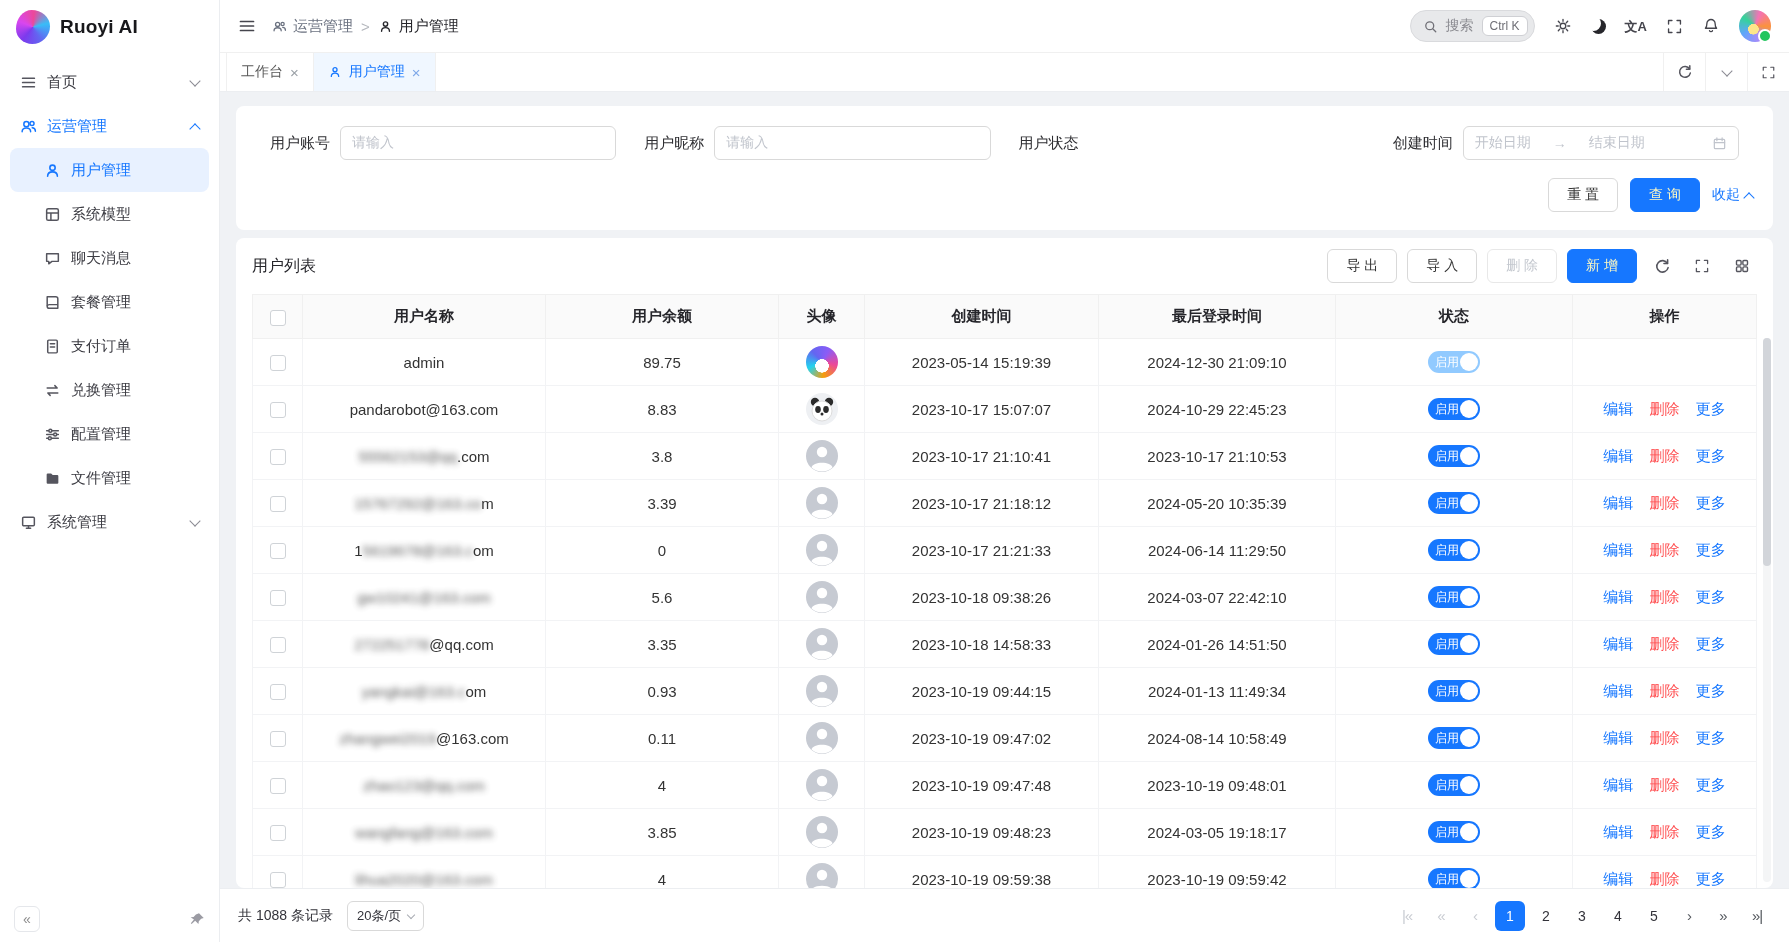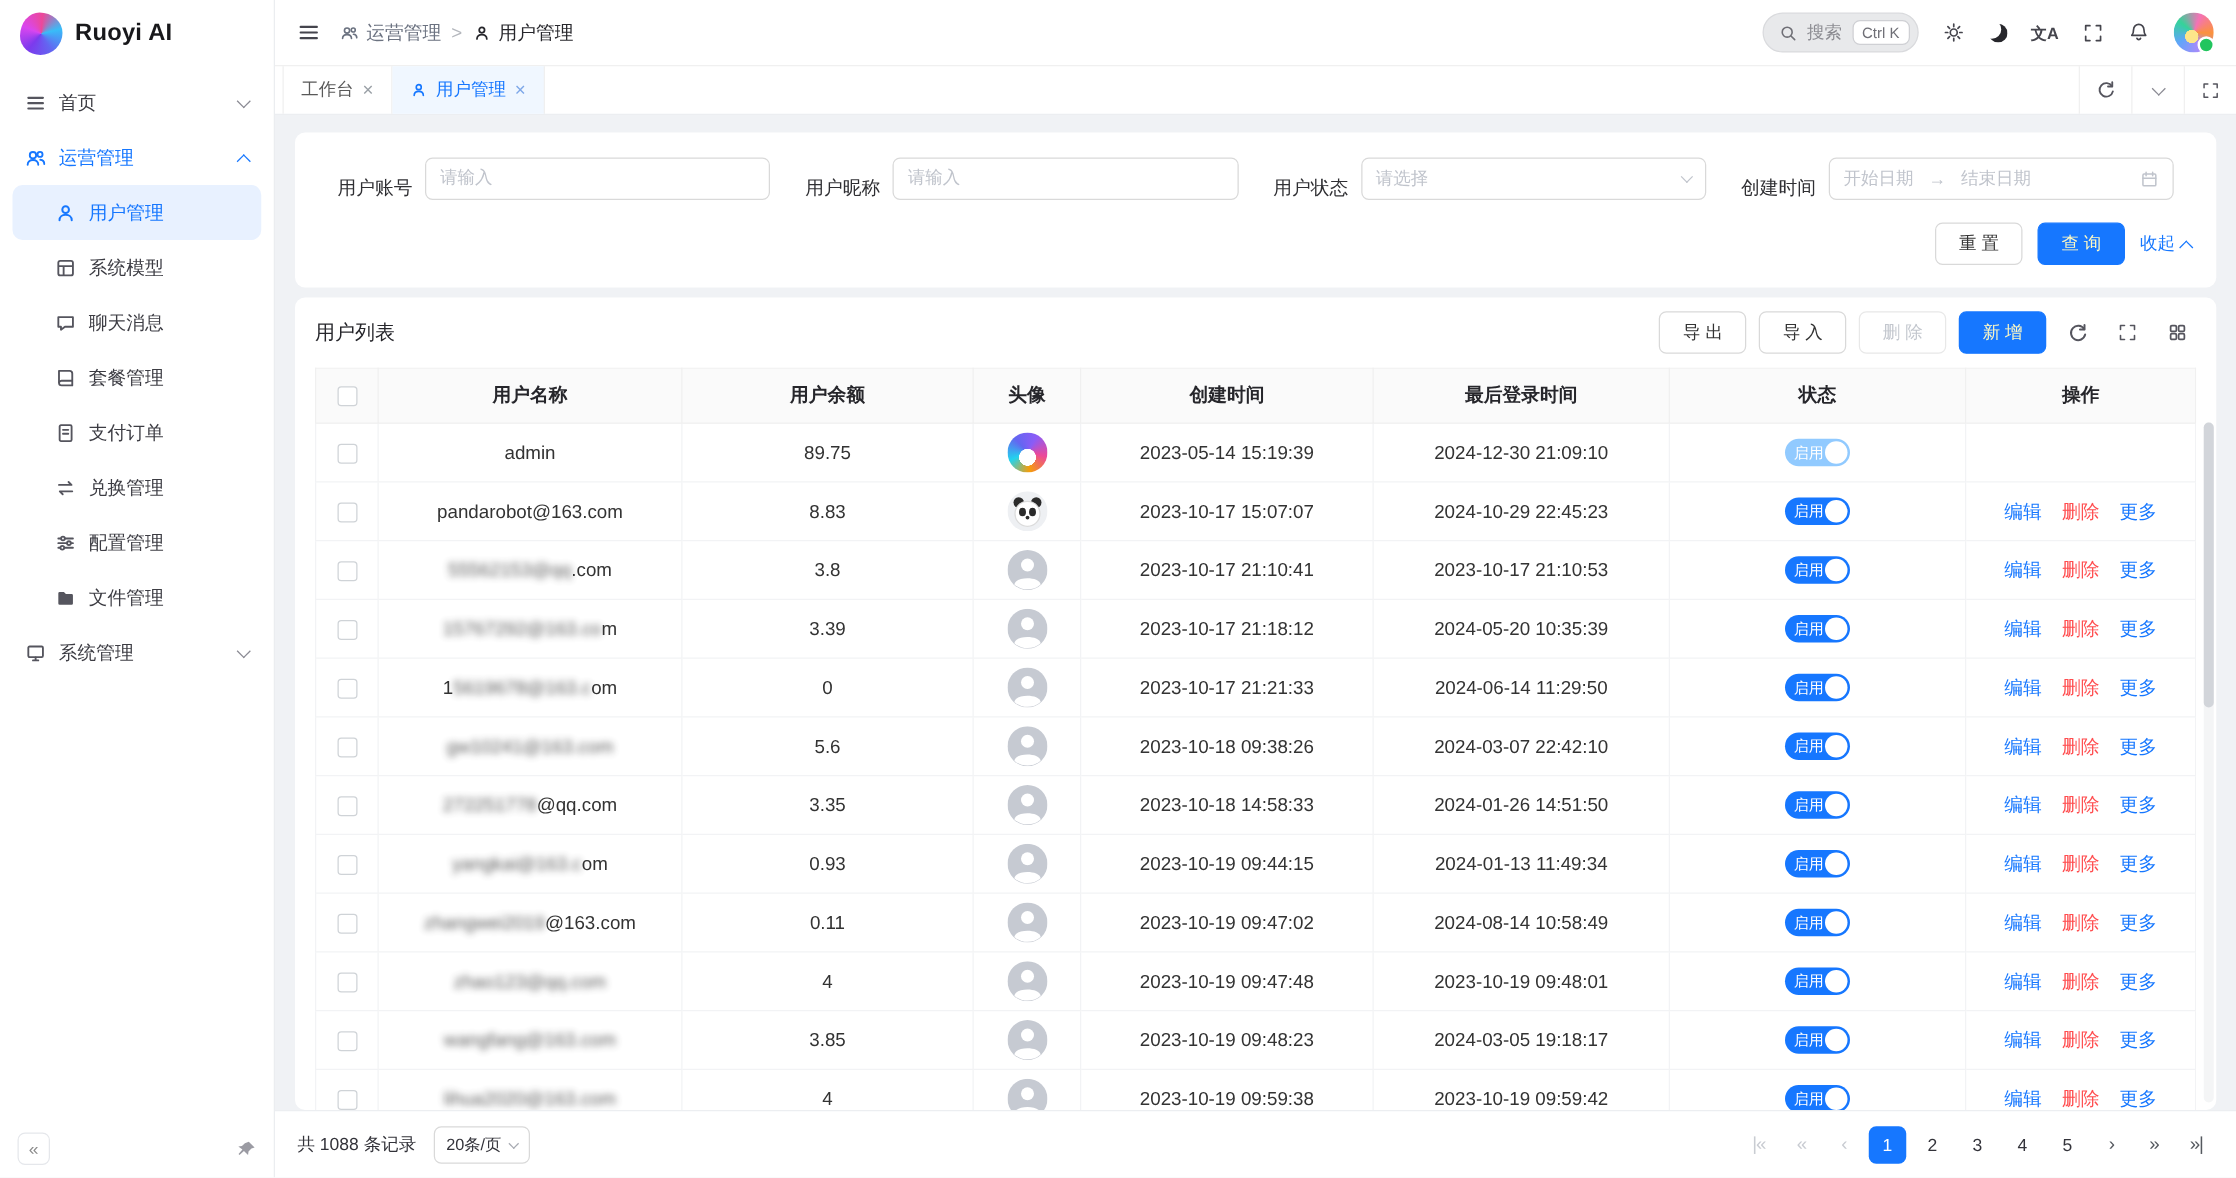--- a/index.html
+++ b/index.html
@@ -55,27 +55,27 @@
 .tab.active{color:var(--primary);background:#f0f7ff}
 .tab .tclose{color:#9aa0a6;font-size:15px;line-height:1}
 .tab.active .tclose{color:#7da7e8}
 .tabbar-right{margin-left:auto;display:flex;height:100%}
 .tbtn{width:42px;height:100%;display:flex;align-items:center;justify-content:center;border-left:1px solid #f0f0f0;color:#55555e;cursor:pointer}
 
 
 .content{flex:1;padding:14px 16px 0;display:flex;flex-direction:column;overflow:hidden}
 .filter-card{background:#fff;border-radius:8px;padding:20px 20px 18px;flex-shrink:0}
 .filter-row{display:grid;grid-template-columns:repeat(4,1fr);gap:28px;padding:0 14px}
-.fgroup{display:flex;align-items:flex-end}
+.fgroup{display:flex;align-items:center}
 .flabel{white-space:nowrap;margin-right:10px;color:#2f2f33}
 .finput{flex:1;height:34px;border:1px solid #d9d9d9;border-radius:6px;padding:0 11px;font-size:14px;color:#333;outline:none;background:#fff;font-family:Liberation Mono, monospace}
 .finput::placeholder{color:#c0c4cc}
 .fselect{flex:1;height:34px;border:1px solid #d9d9d9;border-radius:6px;padding:0 11px;display:flex;align-items:center;color:#c0c4cc;font-size:14px;cursor:pointer;background:#fff}
 .fselect .chev{margin-left:auto;border-color:#c0c4cc;width:7px;height:7px}
-.fdate{flex:1;height:34px;border:1px solid #d9d9d9;border-radius:6px;padding:0 11px;display:flex;align-items:center;gap:12px;color:#c0c4cc;font-size:14px;background:#fff;cursor:pointer}
+.fdate{flex:1;height:34px;border:1px solid #d9d9d9;border-radius:6px;padding:0 11px;display:flex;align-items:center;gap:22px;color:#c0c4cc;font-size:14px;background:#fff;cursor:pointer}
 .fdate .cal{margin-left:auto;color:#c0c4cc}
 .filter-actions{display:flex;justify-content:flex-end;align-items:center;gap:12px;margin-top:18px}
 .btn{height:34px;padding:0 18px;border:1px solid #d9d9d9;border-radius:6px;background:#fff;font-size:14px;color:#333;cursor:pointer;font-family:inherit}
 .btn.primary{background:var(--primary);border-color:var(--primary);color:#fef9c3}
 .btn.disabled{color:#c3c7ce;border-color:#e8e8e8;cursor:not-allowed}
 .link-collapse{display:flex;align-items:center;gap:5px;color:var(--primary);font-size:14px;cursor:pointer}
 
 
 .table-card{background:#fff;border-radius:8px;margin-top:8px;flex:1;padding:0 16px;display:flex;flex-direction:column;overflow:hidden;position:relative}
 .table-card-header{height:56px;display:flex;align-items:center;flex-shrink:0}
@@ -341,24 +341,20 @@
           <div class="fgroup">
             <span class="flabel">用户账号</span>
             <input class="finput" placeholder="请输入" style="">
           </div>
           <div class="fgroup">
             <span class="flabel">用户昵称</span>
             <input class="finput" placeholder="请输入" style="">
           </div>
           <div class="fgroup">
             <span class="flabel">用户状态</span>
-            <span class="fselect">
-              <span>请选择</span>
-              <span class="chev"></span>
-            </span>
           </div>
           <div class="fgroup">
             <span class="flabel">创建时间</span>
             <span class="fdate">
               <span>开始日期</span>
               <span>→</span>
               <span>结束日期</span>
               <span class="cal">
                   <svg viewBox="0 0 16 16" width="15" height="15" fill="none" stroke="currentColor" stroke-width="1.3" stroke-linecap="round">
                     <rect x="2.5" y="3.5" width="11" height="10" rx="1"></rect>

